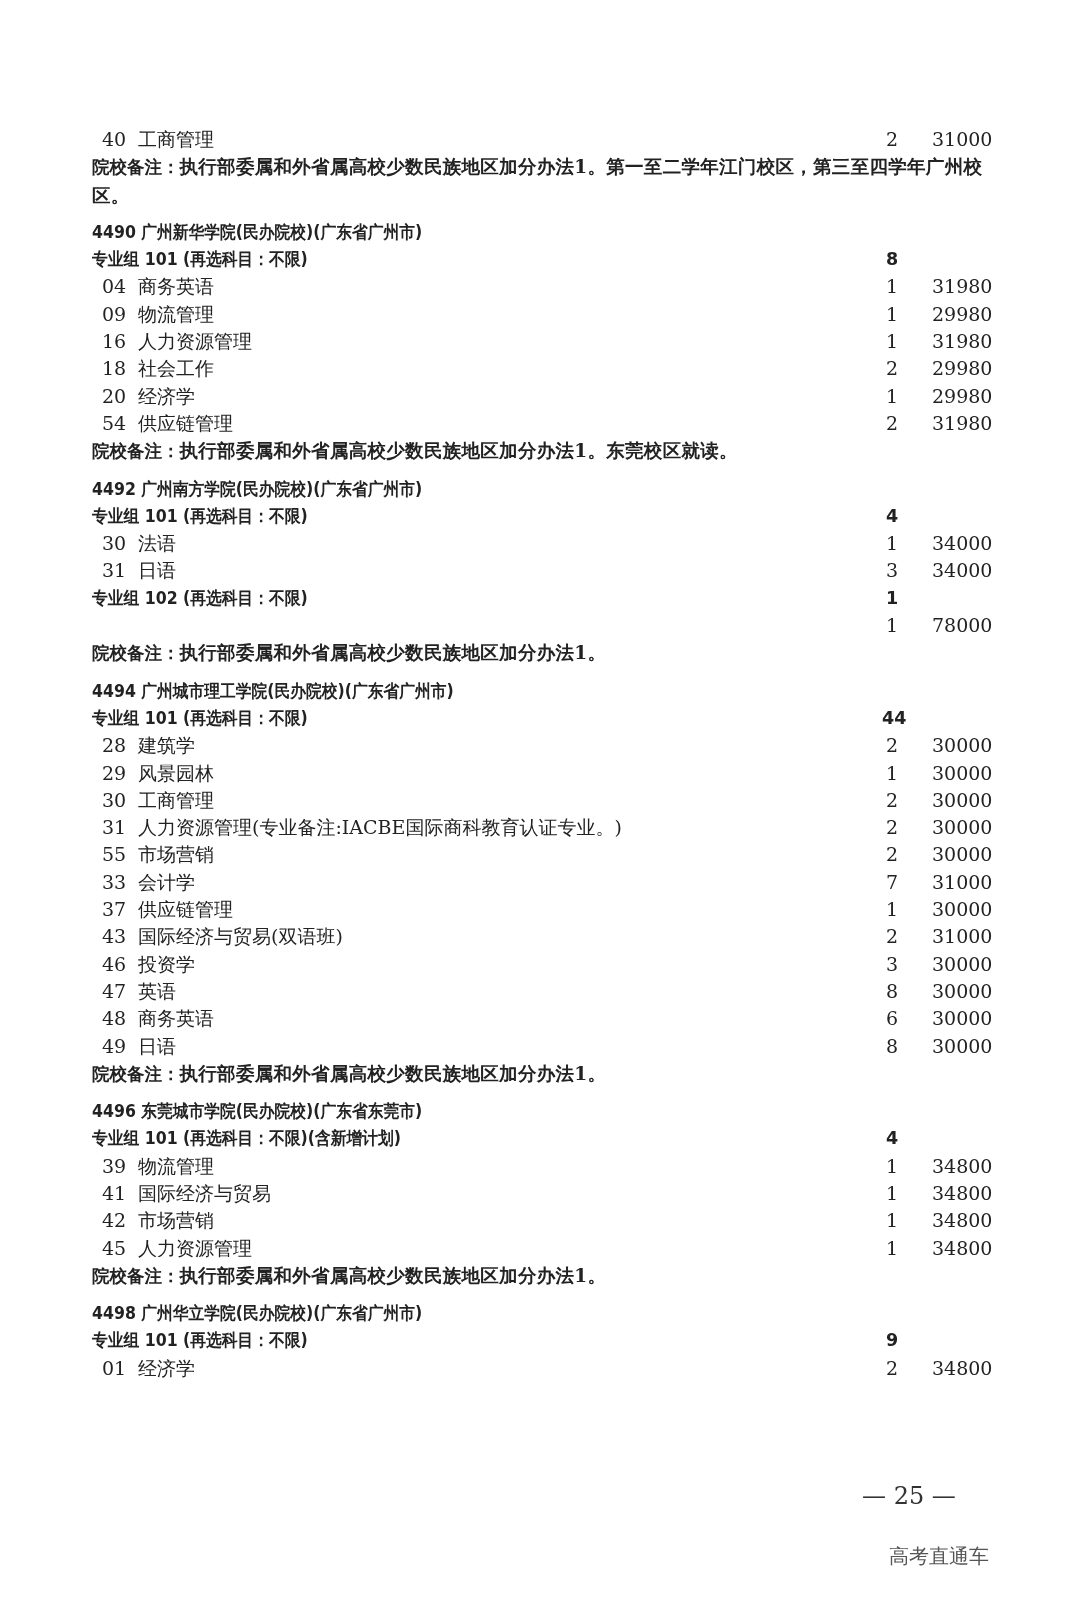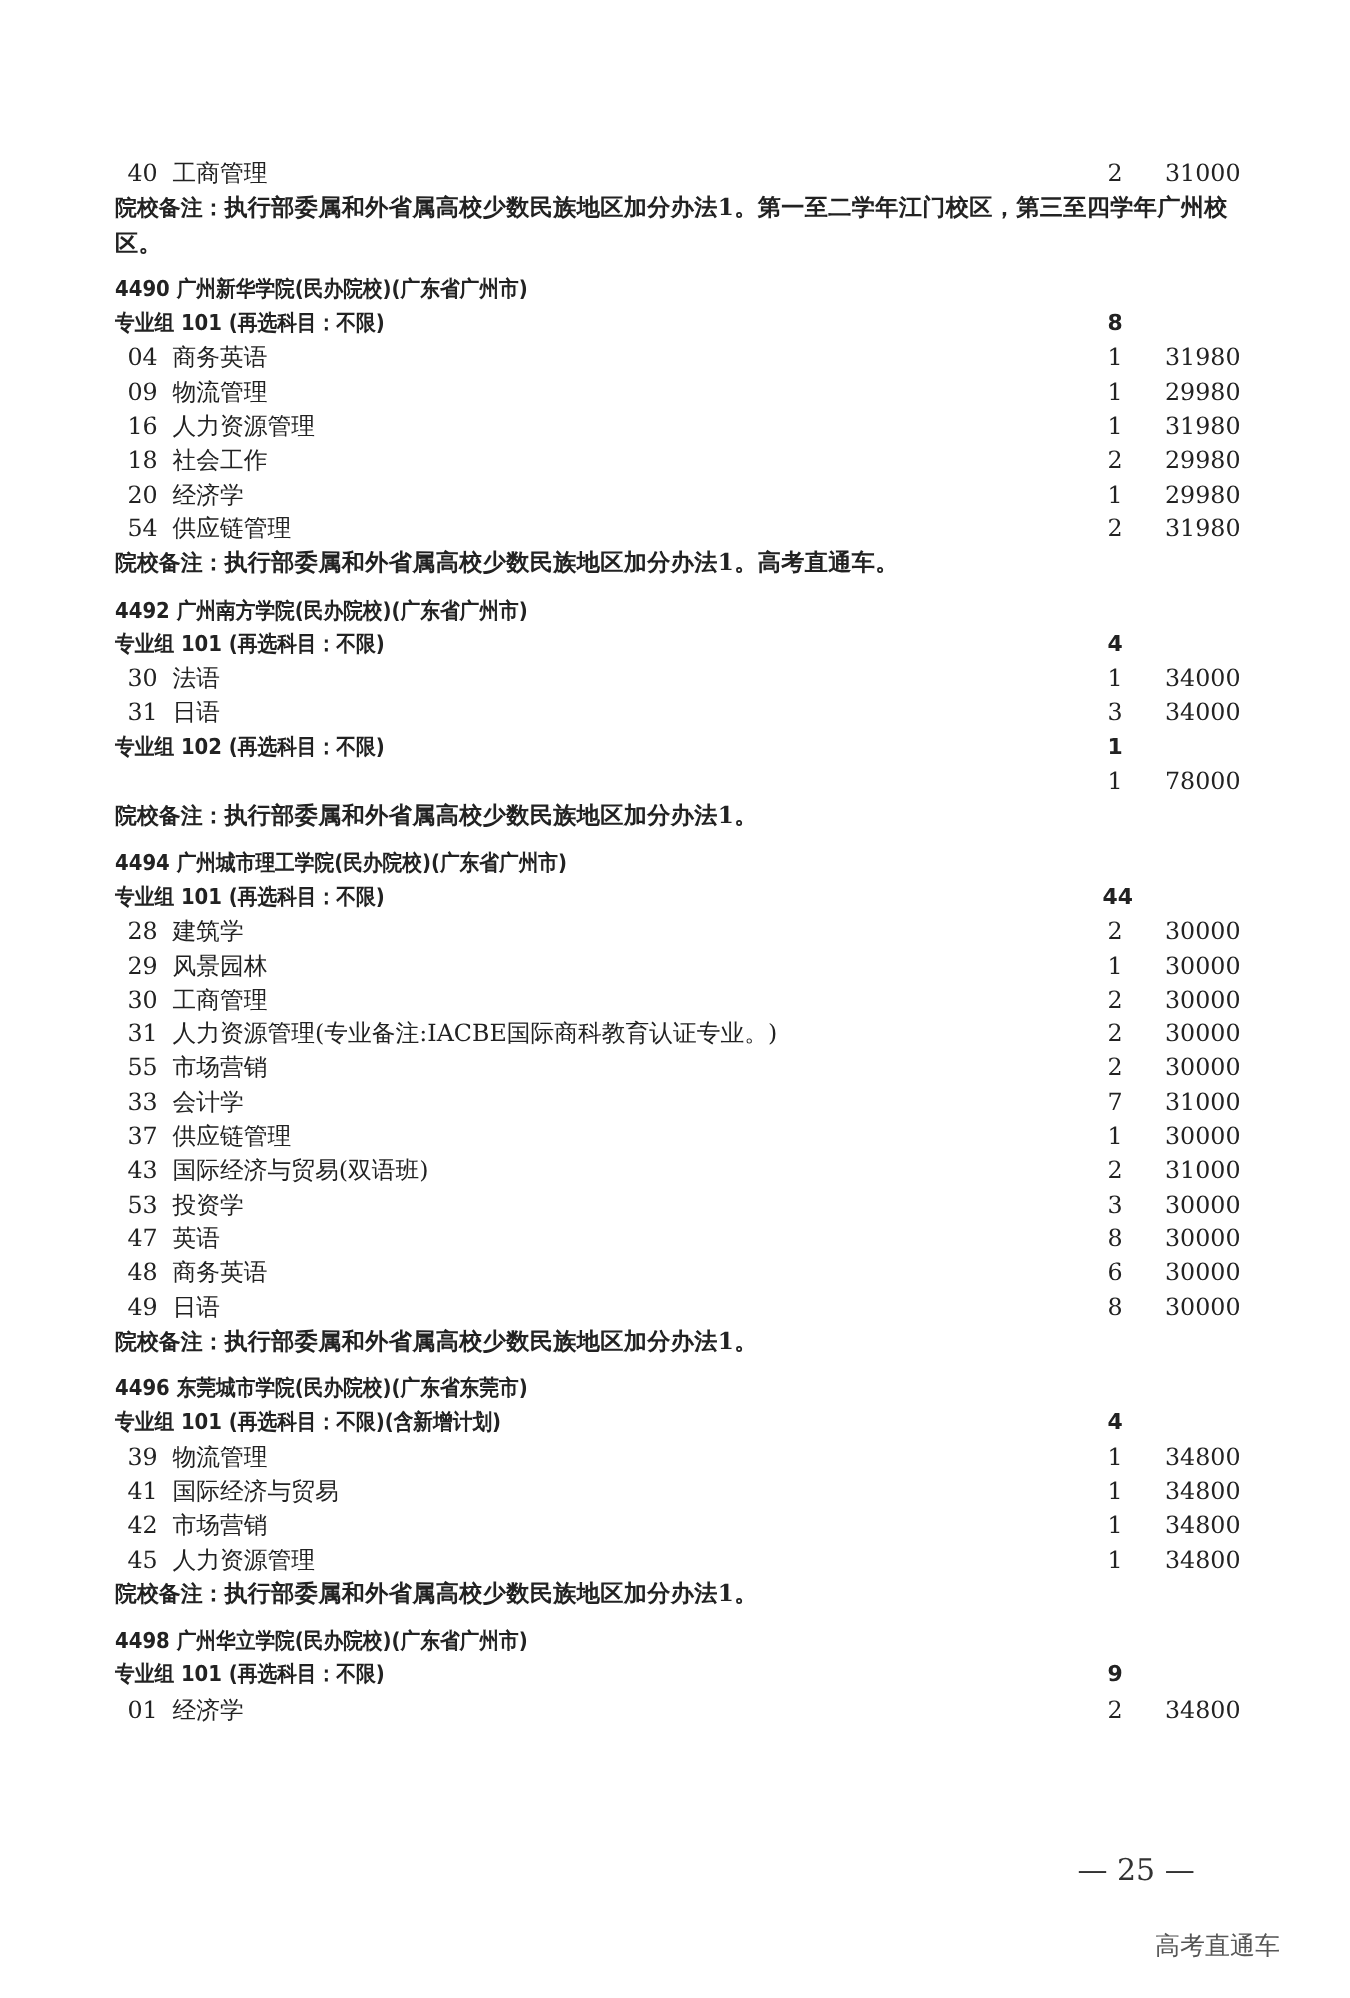--- a/index.html
+++ b/index.html
@@ -15,21 +15,21 @@
   .major .left { left: 10px; }
   .major .code { display: inline-block; width: 36px; }
   .school, .group { font-family: "DejaVu Sans", "Liberation Sans", sans-serif; font-weight: bold; font-size: 17.5px; }
   .school .left, .group .left { transform: scaleX(0.9); transform-origin: left; }
   .group .plan { font-weight: bold; }
   .note { font-size: 18.5px; line-height: 27.3px; white-space: normal; height: auto; }
   .note .label { font-family: "DejaVu Sans", "Liberation Sans", sans-serif; font-weight: bold; font-size: 17.5px; margin-top: 24px; }
   .note-text { font-weight: bold; letter-spacing: 0.3px; }
   .gap { height: 10px; }
   .pagenum { position: absolute; left: 862px; top: 1482px; font-size: 24px; font-family: "DejaVu Serif", serif; color: #333; text-align: center; }
-  .watermark { position: absolute; left: 924px; top: 1543px; font-size: 20px; color: #555; font-family: "DejaVu Sans", sans-serif; }
+  .watermark { position: absolute; left: 889px; top: 1543px; font-size: 20px; color: #555; font-family: "DejaVu Sans", sans-serif; }
 </style>
 </head>
 <body>
 
 <div class="page" id="page">
   <div class="row major">
     <span class="left"><span class="code">40</span><span>工商管理</span></span>
     <span class="plan">2</span>
     <span class="fee">31000</span>
   </div>
@@ -68,21 +68,21 @@
       <div class="row major">
         <span class="left"><span class="code">20</span><span>经济学</span></span>
         <span class="plan">1</span>
         <span class="fee">29980</span>
       </div>
       <div class="row major">
         <span class="left"><span class="code">54</span><span>供应链管理</span></span>
         <span class="plan">2</span>
         <span class="fee">31980</span>
       </div>
-      <div class="row note"><span class="label">院校备注：</span><span class="note-text">执行部委属和外省属高校少数民族地区加分办法1。高考直通车。</span></div>
+      <div class="row note"><span class="label">院校备注：</span><span class="note-text">执行部委属和外省属高校少数民族地区加分办法1。东莞校区就读。</span></div>
       <div class="gap"></div>
       <div class="row school">
         <span class="left">4492 广州南方学院(民办院校)(广东省广州市)</span>
       </div>
       <div class="row group">
         <span class="left">专业组 101 (再选科目：不限)</span>
         <span class="plan">4</span>
       </div>
       <div class="row major">
         <span class="left"><span class="code">30</span><span>法语</span></span>
@@ -145,21 +145,21 @@
         <span class="left"><span class="code">37</span><span>供应链管理</span></span>
         <span class="plan">1</span>
         <span class="fee">30000</span>
       </div>
       <div class="row major">
         <span class="left"><span class="code">43</span><span>国际经济与贸易(双语班)</span></span>
         <span class="plan">2</span>
         <span class="fee">31000</span>
       </div>
       <div class="row major">
-        <span class="left"><span class="code">53</span><span>投资学</span></span>
+        <span class="left"><span class="code">46</span><span>投资学</span></span>
         <span class="plan">3</span>
         <span class="fee">30000</span>
       </div>
       <div class="row major">
         <span class="left"><span class="code">47</span><span>英语</span></span>
         <span class="plan">8</span>
         <span class="fee">30000</span>
       </div>
       <div class="row major">
         <span class="left"><span class="code">48</span><span>商务英语</span></span>

